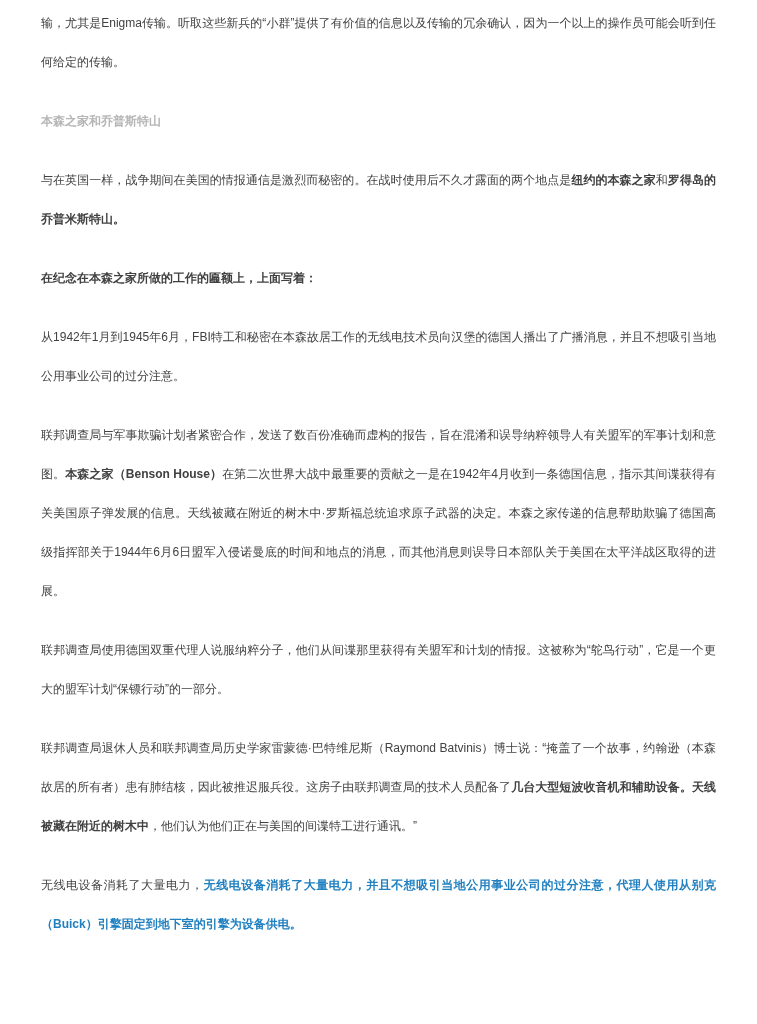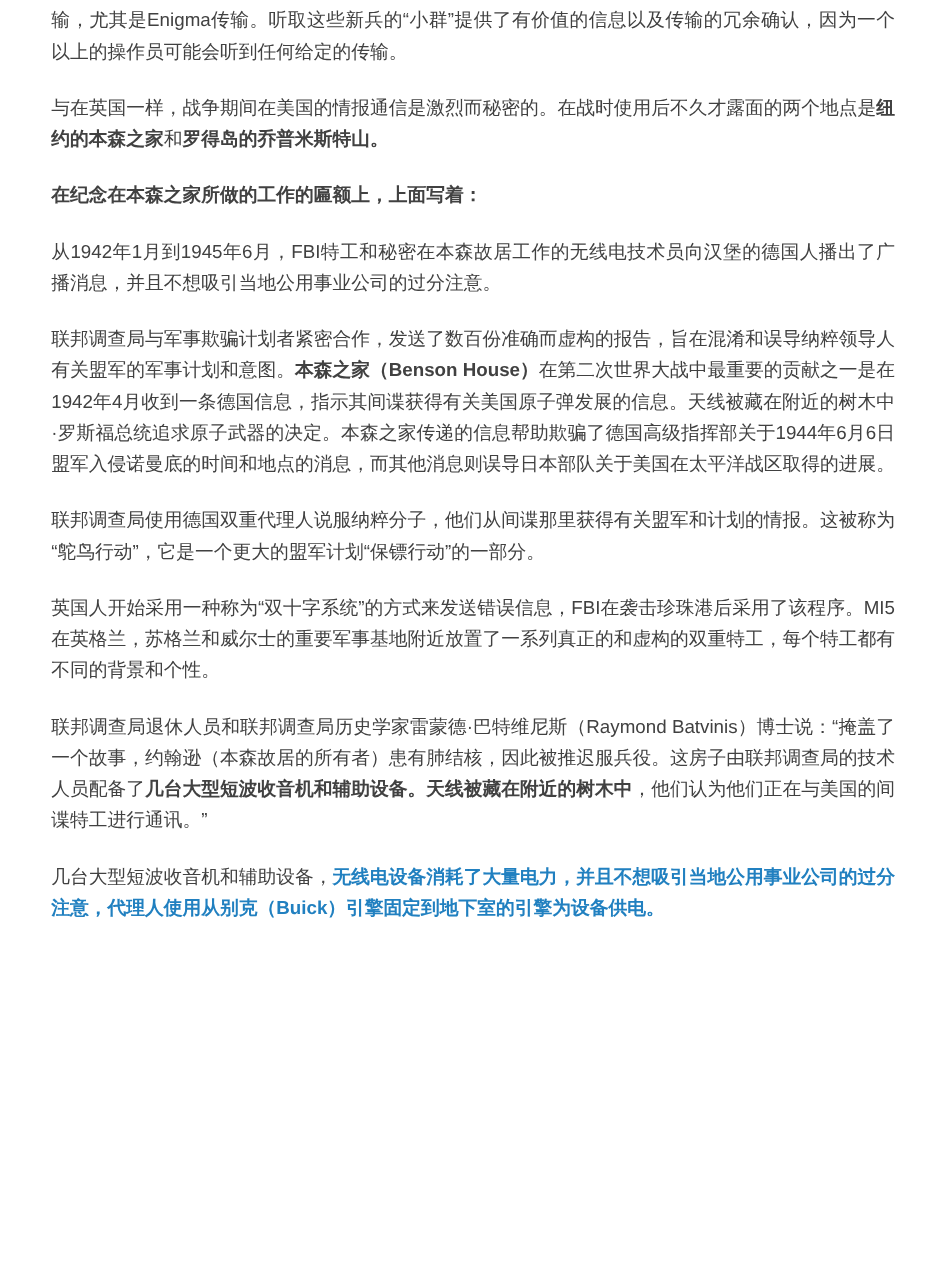--- a/index.html
+++ b/index.html
@@ -11,22 +11,22 @@
     width: 757px;
     height: 1024px;
     overflow: hidden;
     font-family: "Liberation Sans", "DejaVu Sans", sans-serif;
   }
   .article {
     padding: 4px 41px 0 41px;
     color: var(--body-text, #414141);
   }
   .para, .heading {
-    font-size: 15px;
-    line-height: 25px;
+    font-size: 12px;
+    line-height: 39px;
     margin: 0 0 20px 0;
     text-align: justify;
     letter-spacing: 0px;
   }
   .heading {
     color: var(--heading-text, #b5b5b5);
     font-weight: 700;
     text-align: left;
   }
   .run-bold {
@@ -34,21 +34,21 @@
   }
   .run-accent {
     color: var(--accent, #2180c0);
   }
 </style>
 </head>
 <body style="background: rgb(255, 255, 255);">
 
 <main class="article" id="article-root">
     <p class="para"><span class="">输，尤其是Enigma传输。听取这些新兵的“小群”提供了有价值的信息以及传输的冗余确认，因为一个以上的操作员可能会听到任何给定的传输。</span></p>
+    <h3 class="heading"><span class="run-bold ">本森之家和乔普斯特山</span></h3>
     <p class="para"><span class="">与在英国一样，战争期间在美国的情报通信是激烈而秘密的。在战时使用后不久才露面的两个地点是</span><span class="run-bold ">纽约的本森之家</span><span class="">和</span><span class="run-bold ">罗得岛的乔普米斯特山。</span></p>
     <p class="para"><span class="run-bold ">在纪念在本森之家所做的工作的匾额上，上面写着：</span></p>
     <p class="para"><span class="">从1942年1月到1945年6月，FBI特工和秘密在本森故居工作的无线电技术员向汉堡的德国人播出了广播消息，并且不想吸引当地公用事业公司的过分注意。</span></p>
     <p class="para"><span class="">联邦调查局与军事欺骗计划者紧密合作，发送了数百份准确而虚构的报告，旨在混淆和误导纳粹领导人有关盟军的军事计划和意图。</span><span class="run-bold ">本森之家（Benson House）</span><span class="">在第二次世界大战中最重要的贡献之一是在1942年4月收到一条德国信息，指示其间谍获得有关美国原子弹发展的信息。天线被藏在附近的树木中·罗斯福总统追求原子武器的决定。本森之家传递的信息帮助欺骗了德国高级指挥部关于1944年6月6日盟军入侵诺曼底的时间和地点的消息，而其他消息则误导日本部队关于美国在太平洋战区取得的进展。</span></p>
     <p class="para"><span class="">联邦调查局使用德国双重代理人说服纳粹分子，他们从间谍那里获得有关盟军和计划的情报。这被称为“鸵鸟行动”，它是一个更大的盟军计划“保镖行动”的一部分。</span></p>
-    <p class="para"><span class="">英国人开始采用一种称为“双十字系统”的方式来发送错误信息，FBI在袭击珍珠港后采用了该程序。MI5在英格兰，苏格兰和威尔士的重要军事基地附近放置了一系列真正的和虚构的双重特工，每个特工都有不同的背景和个性。</span></p>
     <p class="para"><span class="">联邦调查局退休人员和联邦调查局历史学家雷蒙德·巴特维尼斯（Raymond Batvinis）博士说：“掩盖了一个故事，约翰逊（本森故居的所有者）患有肺结核，因此被推迟服兵役。这房子由联邦调查局的技术人员配备了</span><span class="run-bold ">几台大型短波收音机和辅助设备。天线被藏在附近的树木中</span><span class="">，他们认为他们正在与美国的间谍特工进行通讯。”</span></p>
-    <p class="para"><span class="">几台大型短波收音机和辅助设备，</span><span class="run-bold run-accent">无线电设备消耗了大量电力，并且不想吸引当地公用事业公司的过分注意，代理人使用从别克（Buick）引擎固定到地下室的引擎为设备供电。</span></p>
+    <p class="para"><span class="">无线电设备消耗了大量电力，</span><span class="run-bold run-accent">无线电设备消耗了大量电力，并且不想吸引当地公用事业公司的过分注意，代理人使用从别克（Buick）引擎固定到地下室的引擎为设备供电。</span></p>
   </main>
 
 </body></html>

